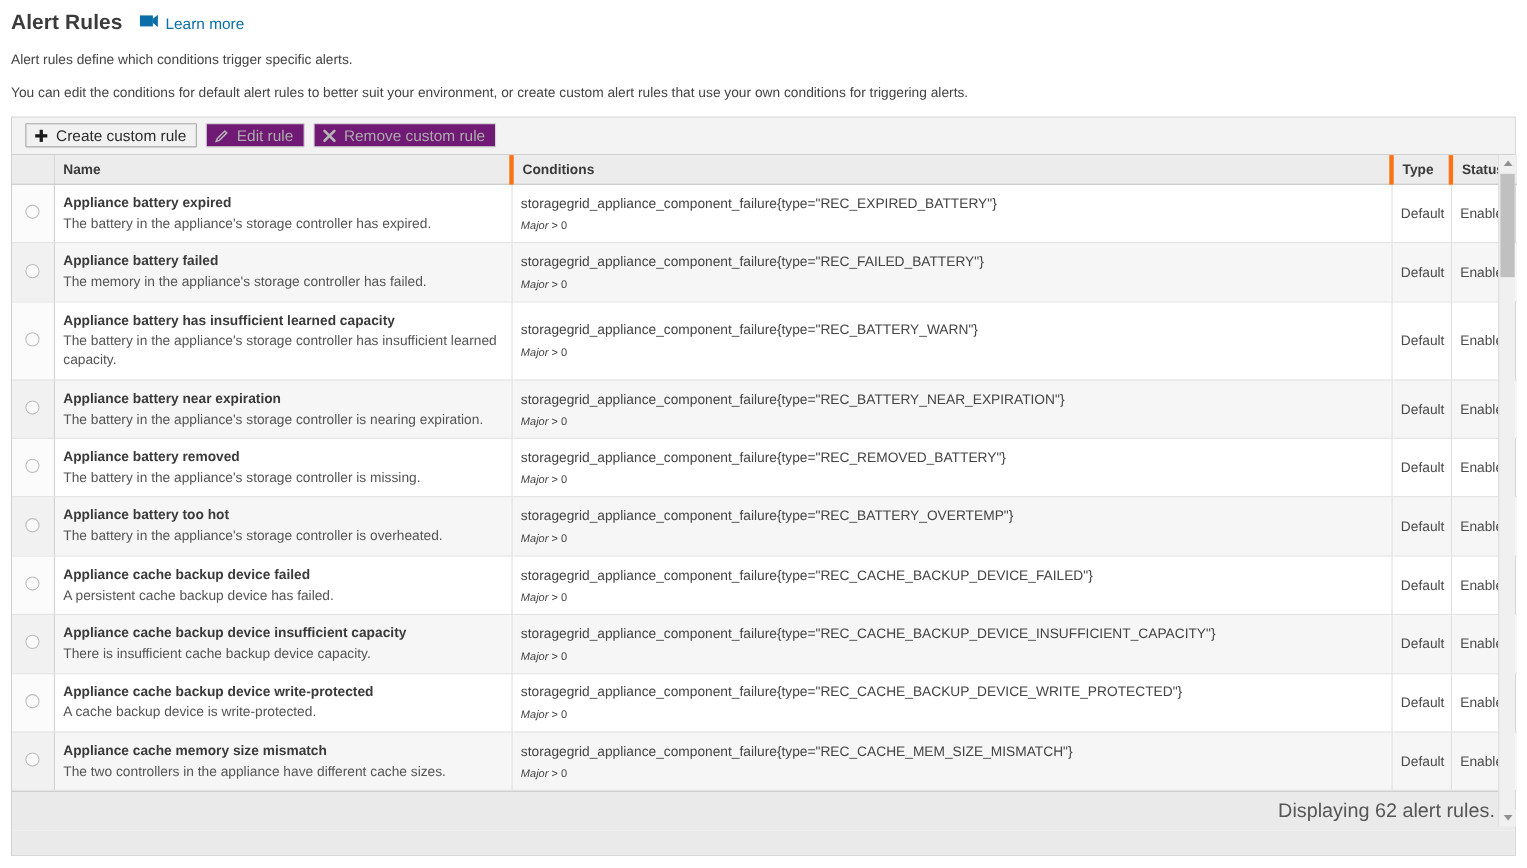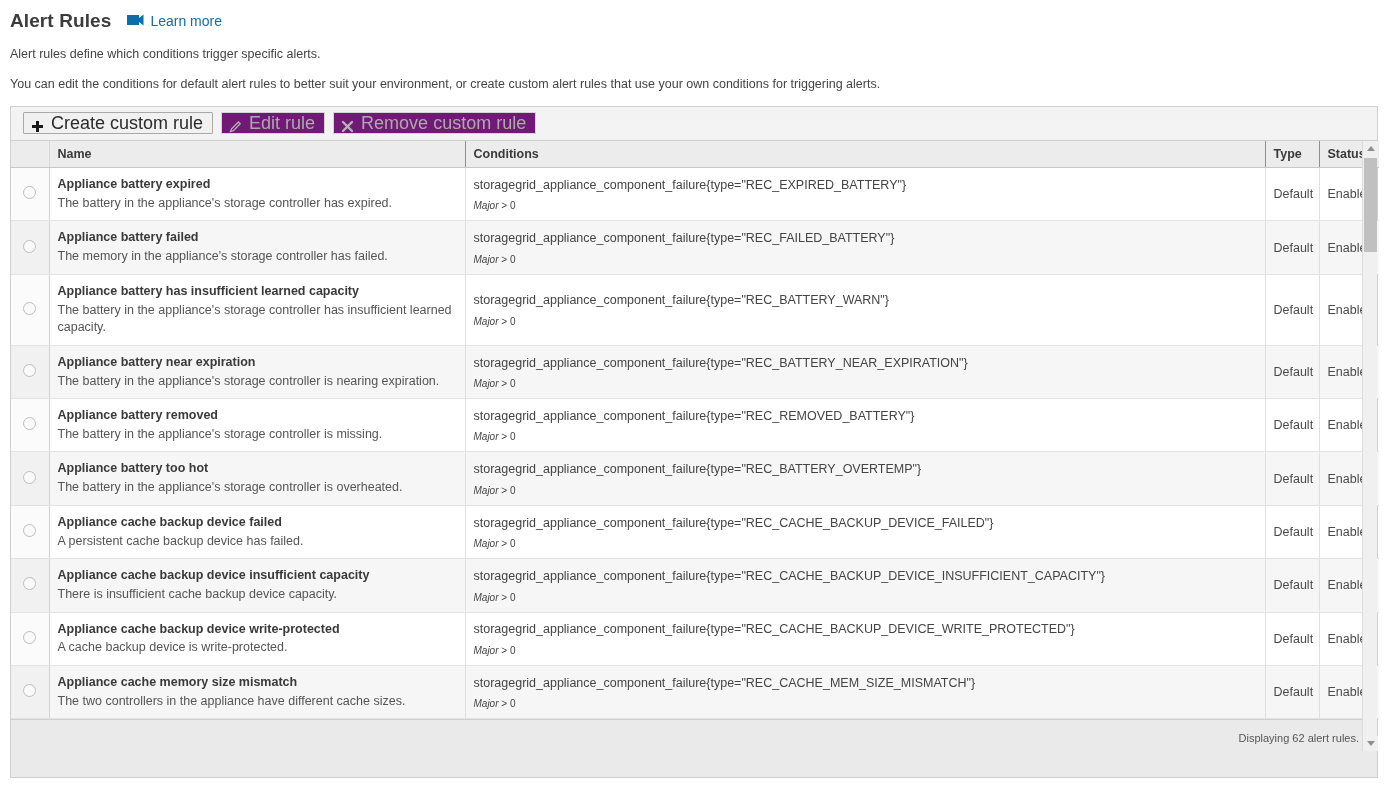--- a/index.html
+++ b/index.html
@@ -70,21 +70,21 @@
     height: 34px;
   }
   .tb-btn {
     display: inline-flex;
     align-items: center;
     gap: 7px;
     height: 22px;
     padding: 0 9px 0 7px;
     background: #f1f1f1;
     border: 1px solid #a9a9a9;
-    font-size: 18px;
+    font-size: 14px;
     color: #2b2b2b;
     cursor: pointer;
     border-radius: 1px;
     white-space: nowrap;
   }
   .tb-btn.disabled {
     color: #ababab;
     border-color: #d4d4d4;
     background: #701a75;
     cursor: default;
@@ -100,21 +100,21 @@
   }
   table.grid col.c-sel  { width: 38px; }
   table.grid col.c-name { width: 416px; }
   table.grid col.c-cond { width: 800px; }
   table.grid col.c-type { width: 54px; }
   table.grid col.c-stat { width: 60px; }
 
   thead th {
     background: #ececec;
     border-bottom: 1px solid #c8c8c8;
-    border-right: 1px solid #f97316;
+    border-right: 4px solid #f97316;
     font-size: 12.5px;
     font-weight: bold;
     color: #3a3a3a;
     text-align: left;
     padding: 6px 8px 6px 8px;
     height: 26px;
     white-space: nowrap;
   }
   thead th.sel-h { border-right: 1px solid #d8d8d8; }
   thead th.last-h { border-right: none; }
@@ -217,21 +217,21 @@
 
   
   .panel-footer {
     background: #eaeaea;
     border-top: 1px solid #cfcfcf;
     height: 36px;
     display: flex;
     align-items: center;
     justify-content: flex-end;
     padding-right: 18px;
-    font-size: 11px;
+    font-size: 18px;
     color: #555555;
   }
   .footer-pad {
     background: #eaeaea;
     height: 22px;
   }
 </style>
 </head>
 <body>
 

